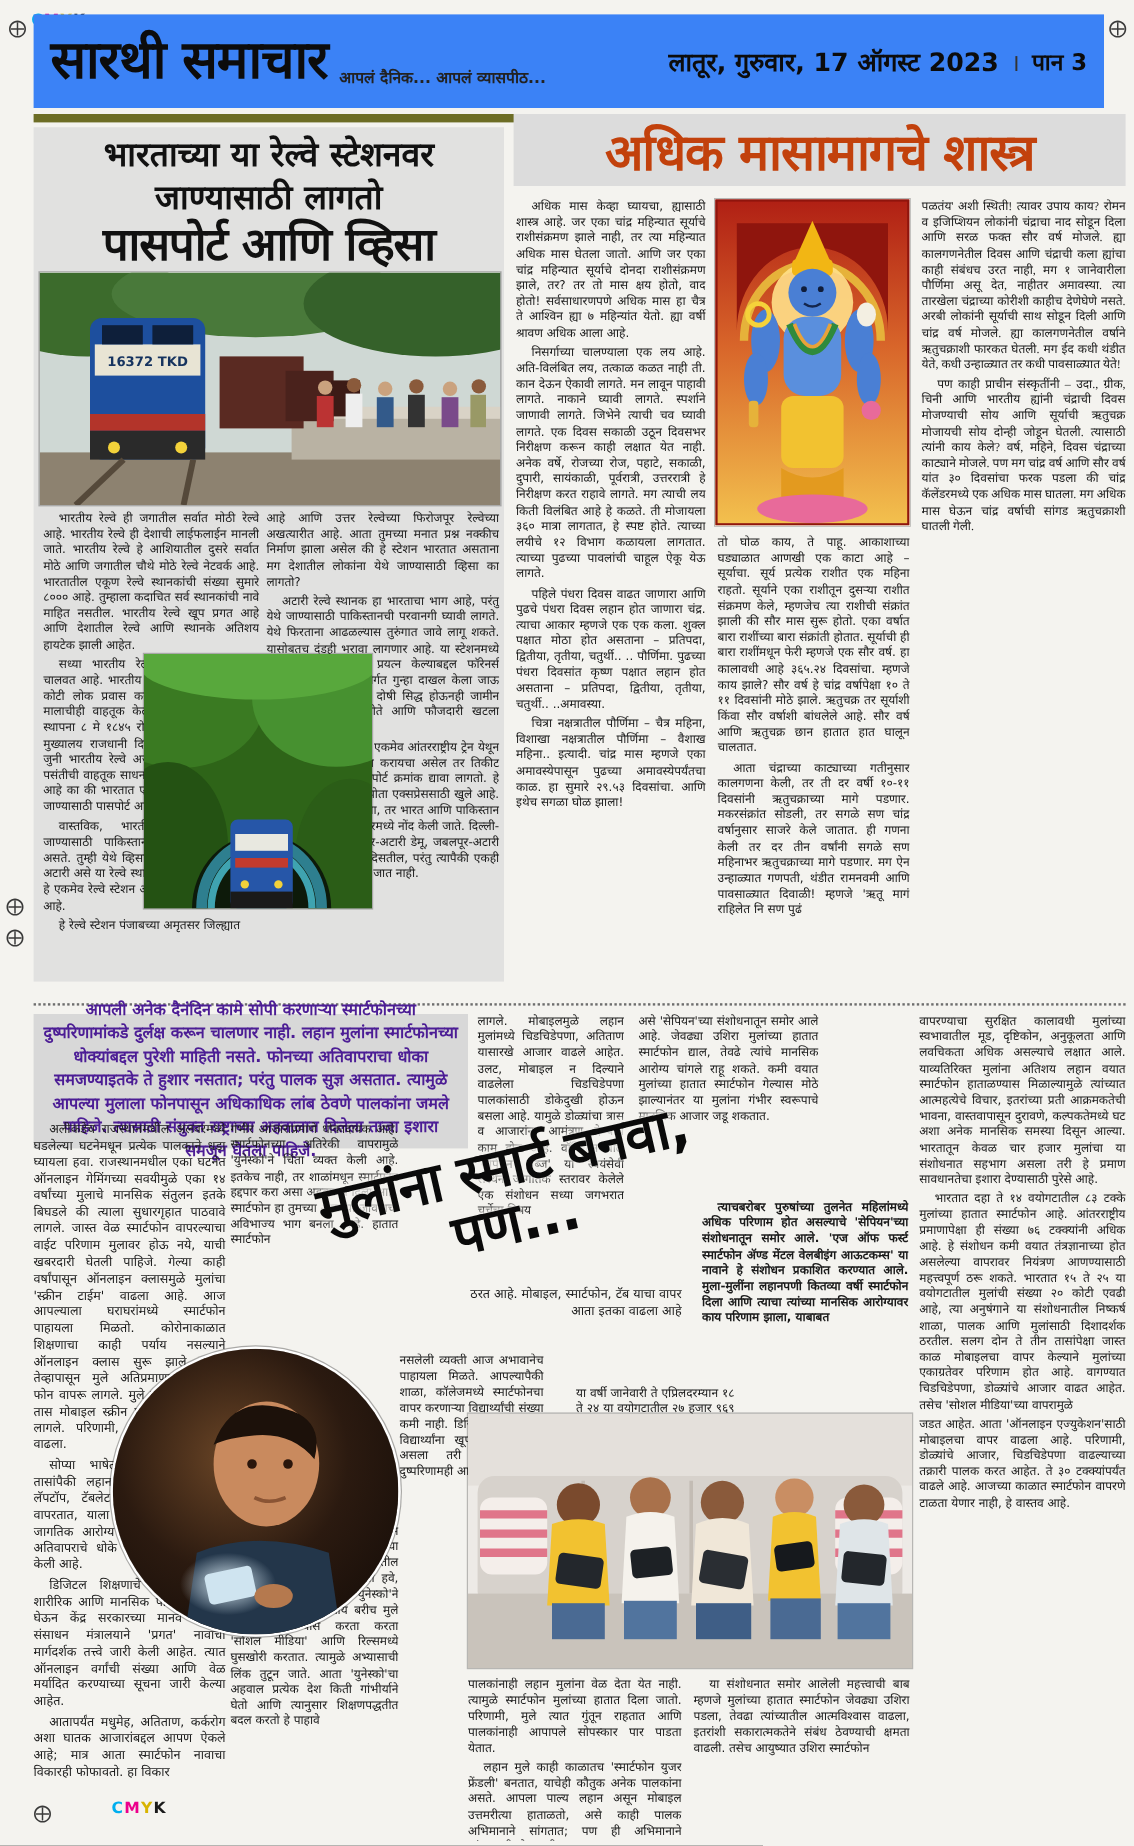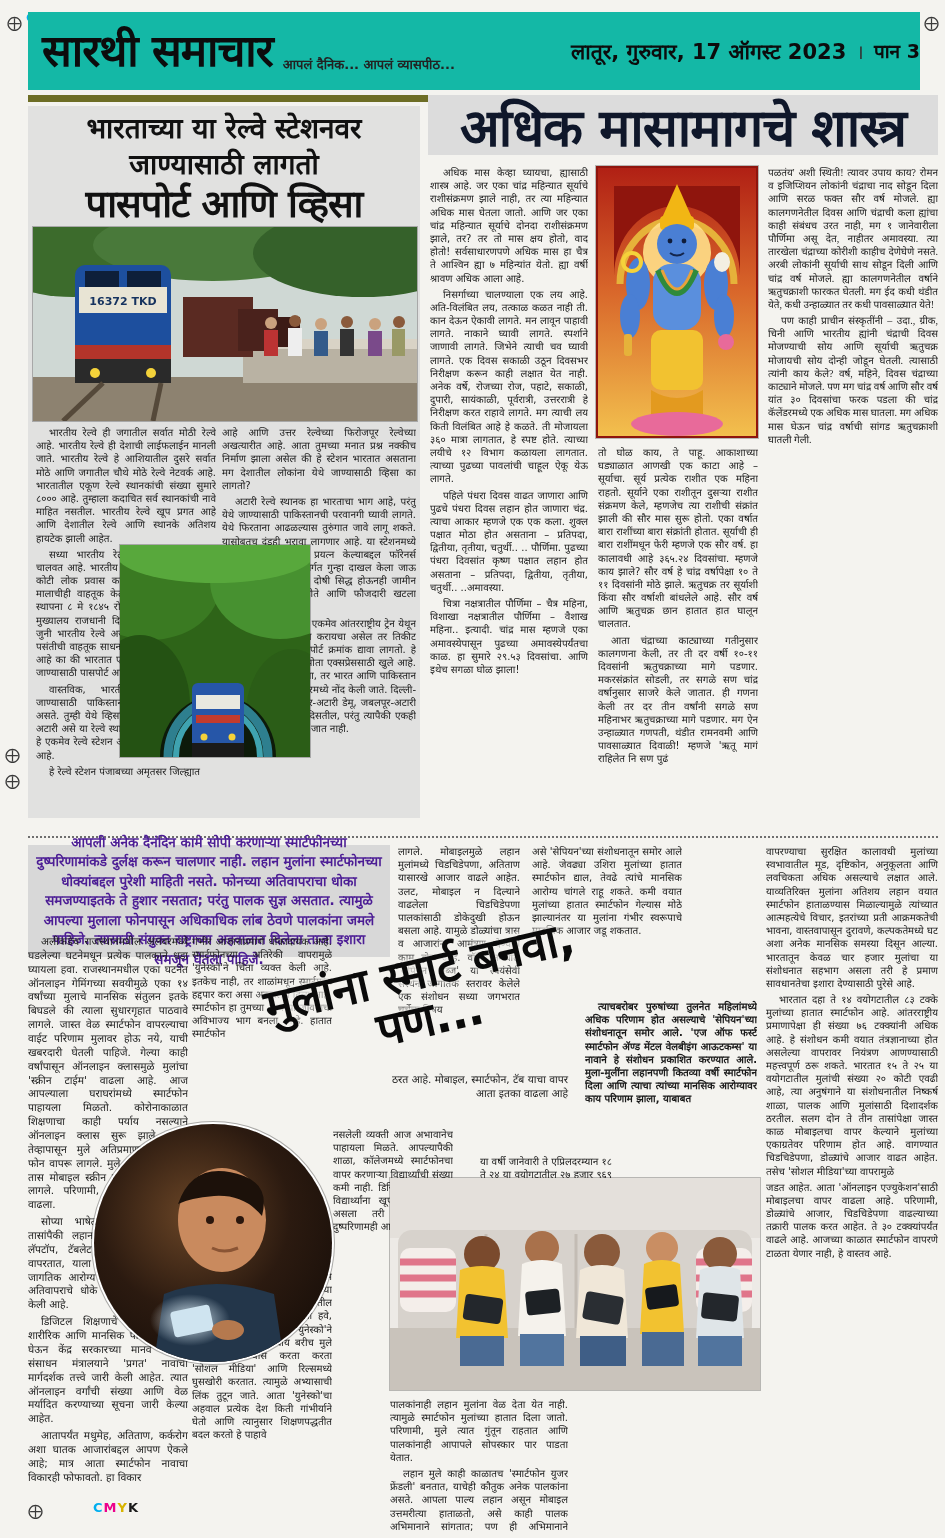--- a/index.html
+++ b/index.html
@@ -4,42 +4,42 @@
 <style>
   html,body{margin:0;padding:0;background:#8a8a8a;}
   #page{position:relative;width:945px;height:1538px;background:#f4f3ef;overflow:hidden;
         font-family:"DejaVu Sans","Liberation Sans",sans-serif;color:#1a1a1a;}
   .abs{position:absolute;}
   
   .reg{position:absolute;font-size:15px;color:#3a3a3a;line-height:1;}
   .cmyk{position:absolute;font-size:13px;font-weight:bold;letter-spacing:1px;}
   .cmyk .c{color:#00aeef}.cmyk .m{color:#ec008c}.cmyk .y{color:#d8b400}.cmyk .k{color:#1a1a1a}
   
-  #masthead{left:28px;top:12px;width:892px;height:78px;background:#14b8a6;display:flex;align-items:center;}
+  #masthead{left:28px;top:12px;width:892px;height:78px;background:#3b82f6;display:flex;align-items:center;}
   #mast-title{font-size:44px;font-weight:900;color:#0c0c0c;margin-left:14px;letter-spacing:-1px;line-height:1;}
   #mast-tag{font-size:13px;font-weight:bold;color:#222;margin:26px 0 0 10px;}
-  #mast-right{margin-left:auto;display:flex;align-items:center;gap:10px;}
+  #mast-right{margin-left:auto;margin-right:14px;display:flex;align-items:center;gap:10px;}
   #mast-date{font-size:21px;font-weight:900;color:#0c0c0c;}
   #mast-sep{font-size:20px;color:#333;}
   #mast-page{font-size:19px;font-weight:bold;color:#0c0c0c;}
   #rule-olive{left:28px;top:95px;width:892px;height:7px;background:#6d6d25;}
   
   #rail-bg{left:28px;top:106px;width:392px;height:712px;background:#e1e1e0;}
   .kicker{left:32px;width:384px;text-align:center;font-weight:bold;color:#111;line-height:1.18;}
   #rail-k1{top:112px;font-size:28px;}
   #rail-k2{top:148px;font-size:28px;}
   #rail-head{top:182px;font-size:38px;font-weight:900;letter-spacing:-1px;}
   .col{position:absolute;text-align:justify;overflow:hidden;}
   .col p{margin:0 0 3px 0;text-indent:13px;line-height:1.32;}
   .col p.cont{text-indent:0;}
   #rail-c1{left:36px;top:426px;width:180px;height:390px;font-size:10px;}
   #rail-c2{left:222px;top:426px;width:194px;height:390px;font-size:10px;}
   
   #adhik-band{left:428px;top:95px;width:510px;height:60px;background:#dcdcdc;display:flex;align-items:center;justify-content:center;}
-  #adhik-head{font-size:52px;font-weight:900;color:#0f172a;letter-spacing:-1px;}
+  #adhik-head{font-size:42px;font-weight:900;color:#c2410c;letter-spacing:-1px;}
   #adhik-c1{left:430px;top:166px;width:158px;height:652px;font-size:10px;}
   #adhik-c2{left:598px;top:446px;width:160px;height:372px;font-size:10px;}
   #adhik-c3{left:768px;top:166px;width:170px;height:652px;font-size:10px;font-family:Liberation Serif, serif;}
   #dotted-mid{left:28px;top:836px;width:910px;border-top:2px dotted #6e6e6e;}
   
   #intro-box{left:28px;top:845px;width:362px;height:112px;background:#d8d8d8;display:flex;align-items:center;}
   #intro-box div{font-size:13.5px;font-weight:bold;text-align:center;line-height:1.45;padding:4px 8px;color:#4c1d95;}
   #smart-c1{left:28px;top:935px;width:160px;height:592px;font-size:10.5px;}
   #smart-c2{left:192px;top:935px;width:140px;height:592px;font-size:10px;}
   #smart-c3{left:398px;top:845px;width:122px;height:300px;font-size:10px;}
@@ -266,20 +266,21 @@
   <div id="smart-c6" class="col">
     <p class="cont">वापरण्याचा सुरक्षित कालावधी मुलांच्या स्वभावातील मूड, दृष्टिकोन, अनुकूलता आणि लवचिकता अधिक असल्याचे लक्षात आले. याव्यतिरिक्त मुलांना अतिशय लहान वयात स्मार्टफोन हाताळण्यास मिळाल्यामुळे त्यांच्यात आत्महत्येचे विचार, इतरांच्या प्रती आक्रमकतेची भावना, वास्तवापासून दुरावणे, कल्पकतेमध्ये घट अशा अनेक मानसिक समस्या दिसून आल्या. भारतातून केवळ चार हजार मुलांचा या संशोधनात सहभाग असला तरी हे प्रमाण सावधानतेचा इशारा देण्यासाठी पुरेसे आहे.</p>
     <p>भारतात दहा ते १४ वयोगटातील ८३ टक्के मुलांच्या हातात स्मार्टफोन आहे. आंतरराष्ट्रीय प्रमाणापेक्षा ही संख्या ७६ टक्क्यांनी अधिक आहे. हे संशोधन कमी वयात तंत्रज्ञानाच्या होत असलेल्या वापरावर नियंत्रण आणण्यासाठी महत्त्वपूर्ण ठरू शकते. भारतात १५ ते २५ या वयोगटातील मुलांची संख्या २० कोटी एवढी आहे, त्या अनुषंगाने या संशोधनातील निष्कर्ष शाळा, पालक आणि मुलांसाठी दिशादर्शक ठरतील. सलग दोन ते तीन तासांपेक्षा जास्त काळ मोबाइलचा वापर केल्याने मुलांच्या एकाग्रतेवर परिणाम होत आहे. वागण्यात चिडचिडेपणा, डोळ्यांचे आजार वाढत आहेत. तसेच 'सोशल मीडिया'च्या वापरामुळे</p>
     <p class="cont">जडत आहेत. आता 'ऑनलाइन एज्युकेशन'साठी मोबाइलचा वापर वाढला आहे. परिणामी, डोळ्यांचे आजार, चिडचिडेपणा वाढल्याच्या तक्रारी पालक करत आहेत. ते ३० टक्क्यांपर्यंत वाढले आहे. आजच्या काळात स्मार्टफोन वापरणे टाळता येणार नाही, हे वास्तव आहे.</p>
   </div>
   <div id="below-a" class="col">
     <p class="cont">पालकांनाही लहान मुलांना वेळ देता येत नाही. त्यामुळे स्मार्टफोन मुलांच्या हातात दिला जातो. परिणामी, मुले त्यात गुंतून राहतात आणि पालकांनाही आपापले सोपस्कार पार पाडता येतात.</p>
     <p>लहान मुले काही काळातच 'स्मार्टफोन युजर फ्रेंडली' बनतात, याचेही कौतुक अनेक पालकांना असते. आपला पाल्य लहान असून मोबाइल उत्तमरीत्या हाताळतो, असे काही पालक अभिमानाने सांगतात; पण ही अभिमानाने सांगण्याची गोष्ट नाही,</p>
   </div>
   <div id="below-b" class="col">
+    <p>या संशोधनात समोर आलेली महत्त्वाची बाब म्हणजे मुलांच्या हातात स्मार्टफोन जेवढ्या उशिरा पडला, तेवढा त्यांच्यातील आत्मविश्वास वाढला, इतरांशी सकारात्मकतेने संबंध ठेवण्याची क्षमता वाढली. तसेच आयुष्यात उशिरा स्मार्टफोन</p>
   </div>
 
   <div id="rot-head" class="abs">मुलांना स्मार्ट बनवा, पण...</div>
 
   <div id="photo-boy" class="photo">
     <svg width="238" height="238" viewBox="0 0 238 238">
       <defs>
         <radialGradient id="dark" cx="0.42" cy="0.38" r="0.9">
           <stop offset="0" stop-color="#6a4526"></stop>
             <stop offset="0.45" stop-color="#2b1a10"></stop>

